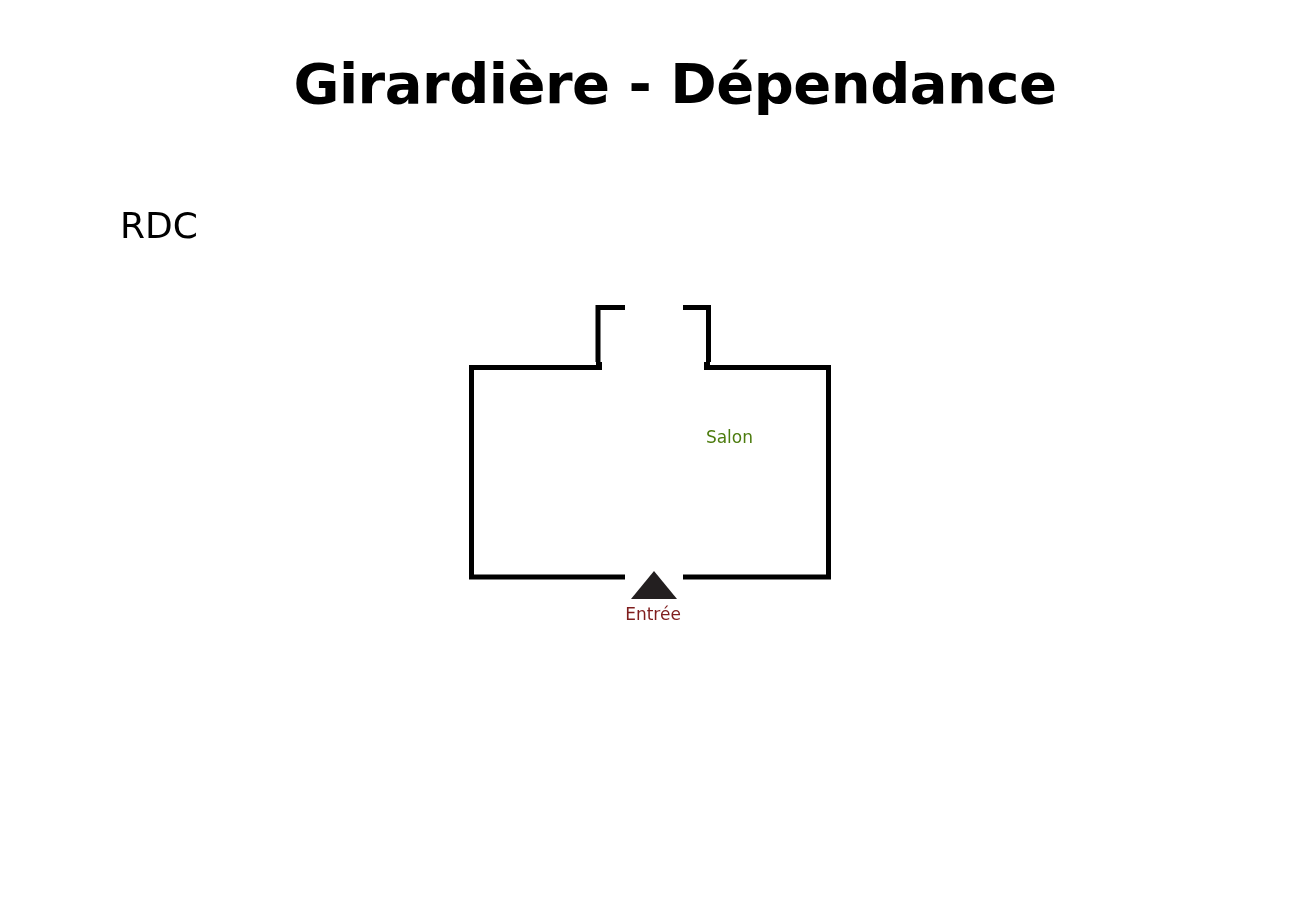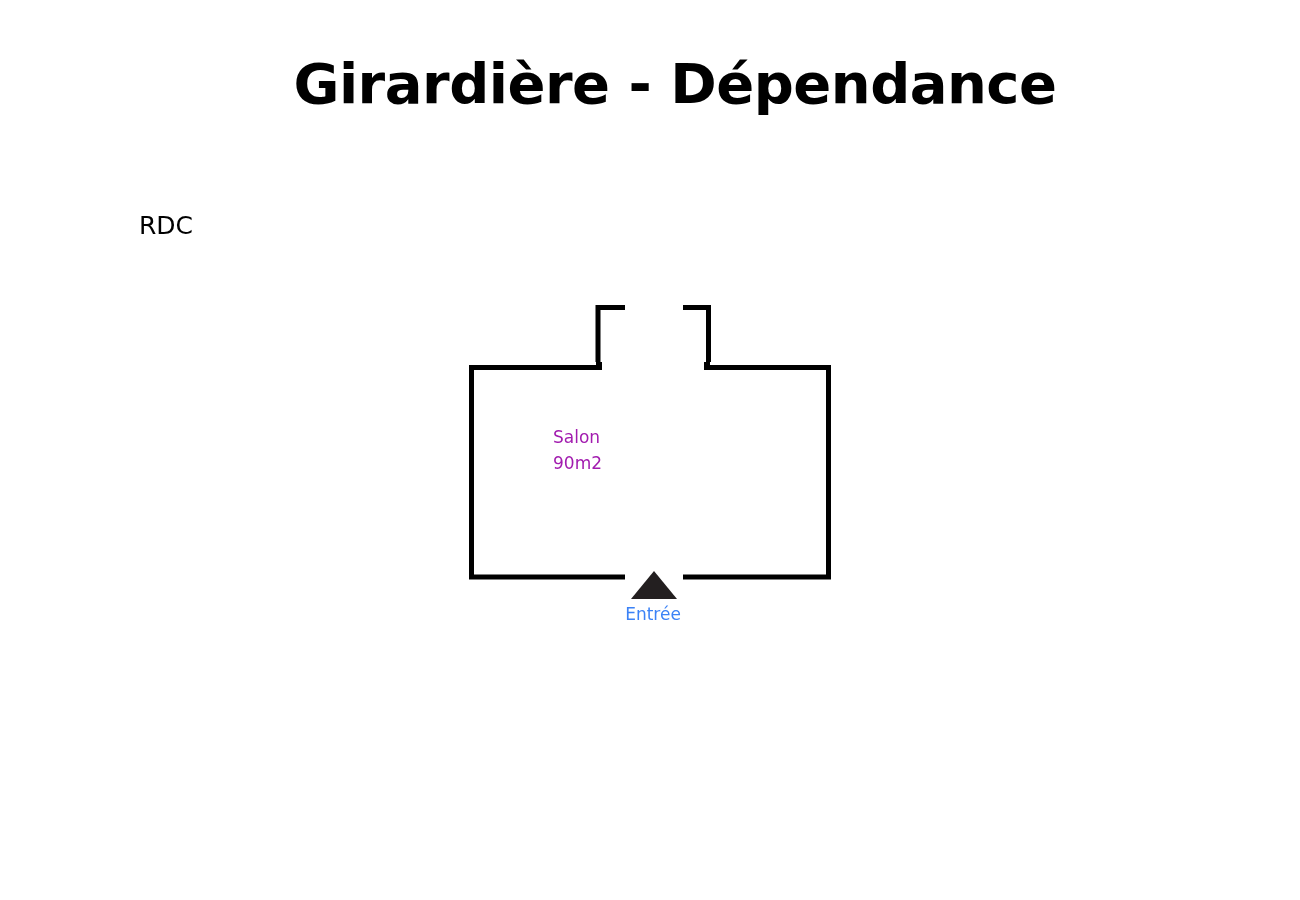--- a/index.html
+++ b/index.html
@@ -1,25 +1,25 @@
 <!DOCTYPE html>
 <html><head>
   <meta charset="utf-8">
   <style>
     html, body { margin: 0; padding: 0; background: #ffffff; }
     body { width: 1300px; height: 900px; position: relative; overflow: hidden;
            font-family: "DejaVu Sans", "Liberation Sans", sans-serif; color: #000; }
     .title { position: absolute; left: 0; width: 1350px; top: 50px; text-align: center;
              font-size: 56px; font-weight: bold; letter-spacing: -0.5px; line-height: 68px; }
-    .level { position: absolute; left: 139px; top: 208px; font-size: 25px; line-height: 36px; }
+    .level { position: absolute; left: 120px; top: 208px; font-size: 36px; line-height: 36px; }
     .plan { position: absolute; left: 0; top: 0; width: 1300px; height: 900px; }
-    .room-label { position: absolute; left: 553px; width: 200px; text-align: left;
-                  top: 425px; font-size: 17px; line-height: 25.5px; color: #a21caf; }
+    .room-label { position: absolute; left: 553px; width: 200px; text-align: right;
+                  top: 425px; font-size: 17px; line-height: 25.5px; color: #4d7c0f; }
     .entry-label { position: absolute; left: 603px; width: 100px; text-align: center;
-                   top: 603px; font-size: 17px; line-height: 22px; color: #3b82f6; }
+                   top: 603px; font-size: 17px; line-height: 22px; color: #7f1d1d; }
   </style>
 </head>
 <body>
 
 <div class="title">Girardière - Dépendance</div>
 
 <div class="level">RDC</div>
 
 <svg class="plan" width="1300" height="900" viewBox="0 0 1300 900" xmlns="http://www.w3.org/2000/svg">
   <g fill="none" stroke="#000000" stroke-width="5" stroke-linecap="butt" stroke-linejoin="miter">
@@ -30,16 +30,15 @@
     <polyline points="598,362 598,307.5 625,307.5"></polyline>
     <polyline points="683,307.5 708.5,307.5 708.5,362"></polyline>
     <line x1="596" y1="365" x2="602" y2="365" stroke-width="6"></line>
     <line x1="704" y1="365" x2="710" y2="365" stroke-width="6"></line>
   </g>
   <polygon points="654,571 677,599 631,599" fill="#231f20"></polygon>
 </svg>
 
 <div class="room-label">
   <div>Salon</div>
-  <div>90m2</div>
 </div>
 
 <div class="entry-label">Entrée</div>
 
 </body></html>

